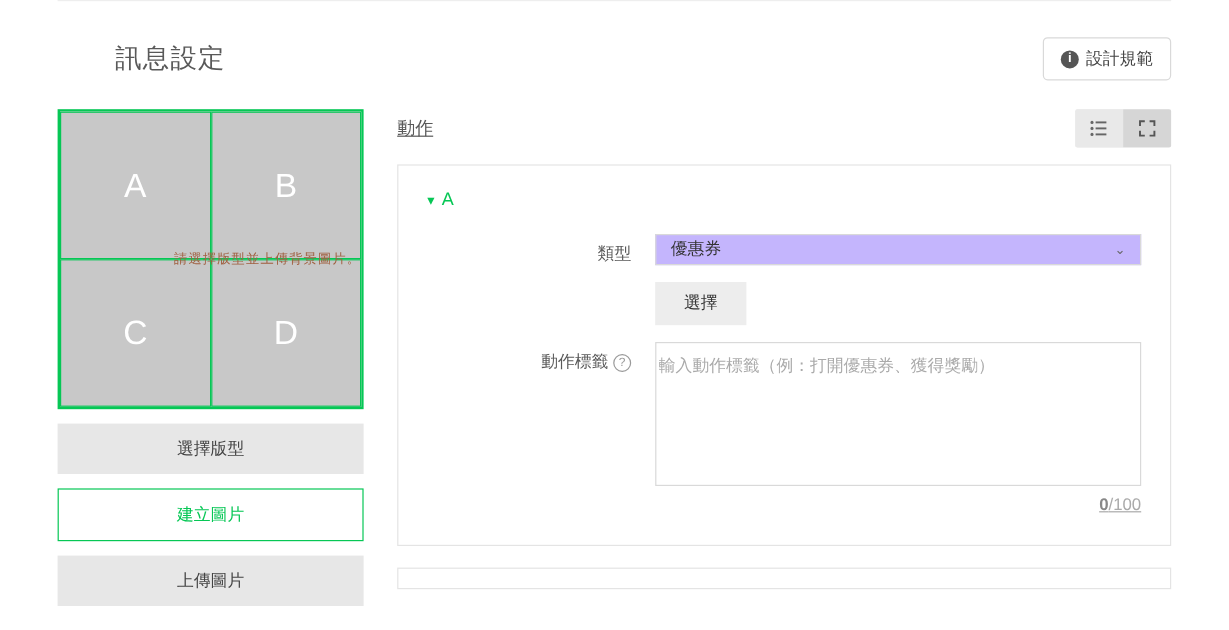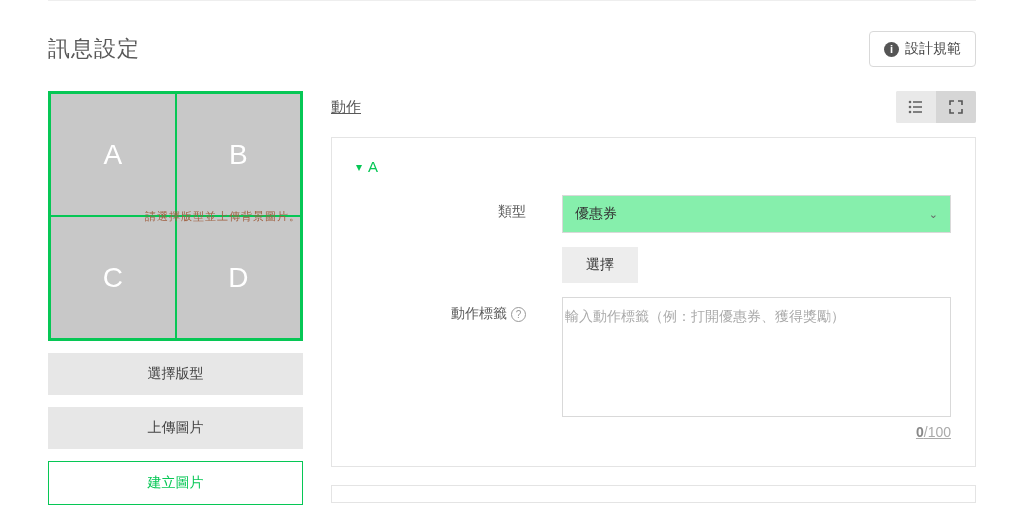--- a/index.html
+++ b/index.html
@@ -15,20 +15,21 @@
       display: flex;
       justify-content: space-between;
       align-items: center;
       margin-bottom: 24px;
     }
     .section-title {
       font-size: 22px;
       color: #595959;
       font-weight: 400;
       letter-spacing: 1px;
+      margin-left: 48px;
     }
     .spec-btn {
       border: 1px solid #d9d9d9;
       background: #fff;
       padding: 8px 14px;
       border-radius: 4px;
       font-size: 14px;
       color: #444;
       display: inline-flex;
       align-items: center;
@@ -103,37 +104,37 @@
       padding: 20px 24px 12px 24px;
       margin-bottom: 18px;
     }
     .panel-head {
       display: flex; align-items: center; gap: 6px;
       color: #06c755; font-size: 15px; margin-bottom: 20px;
       cursor: pointer; width:fit-content;
     }
     .chev { font-size: 12px; color: #06c755; }
     .form-row {
-      display: flex; align-items: flex-start; gap: 36px;
+      display: flex; align-items: flex-start; gap: 20px;
       margin-bottom: 14px;
     }
     .form-label {
       width: 170px; text-align: right; color: #595959;
       padding-top: 8px; font-size: 14px;
       display: flex; justify-content: flex-end; align-items: center; gap: 4px;
     }
     .form-field { flex: 1; }
     .select-box {
-      width: 100%; height: 38px;
+      width: 100%; height: 26px;
       border: 1px solid #d9d9d9;
       padding: 11px 12px;
       font-size: 14px; color: #333;
       display: flex; align-items: center; justify-content: space-between;
       cursor: pointer;
-      background: #86efac;
+      background: #c4b5fd;
     }
     .select-chev { font-size: 11px; color: #666; }
     .choose-btn {
       background: #ededed; border: none;
       padding: 9px 24px; font-size: 14px; color: #333;
       cursor: pointer;
     }
     .textarea {
       width: 100%; min-height: 120px;
       border: 1px solid #d9d9d9;
@@ -166,22 +167,22 @@
 <div class="content-row">
   <div class="left-col">
     <div class="grid-preview">
       <div class="grid-cell">A</div>
       <div class="grid-cell">B</div>
       <div class="grid-cell">C</div>
       <div class="grid-cell">D</div>
       <div class="overlay-text">請選擇版型並上傳背景圖片。</div>
     </div>
     <button class="left-btn">選擇版型</button>
+    <button class="left-btn outline">建立圖片</button>
     <button class="left-btn">上傳圖片</button>
-    <button class="left-btn outline">建立圖片</button>
   </div>
 
   <div class="right-col">
     <div class="actions-header">
       <div class="actions-label">動作</div>
       <div class="view-toggle">
         <button class="view-btn">
           <svg width="16" height="16" viewBox="0 0 16 16">
               <circle cx="2" cy="3" r="1.3" fill="#666"></circle>
               <rect x="5" y="2.2" width="9" height="1.6" fill="#666"></rect>

